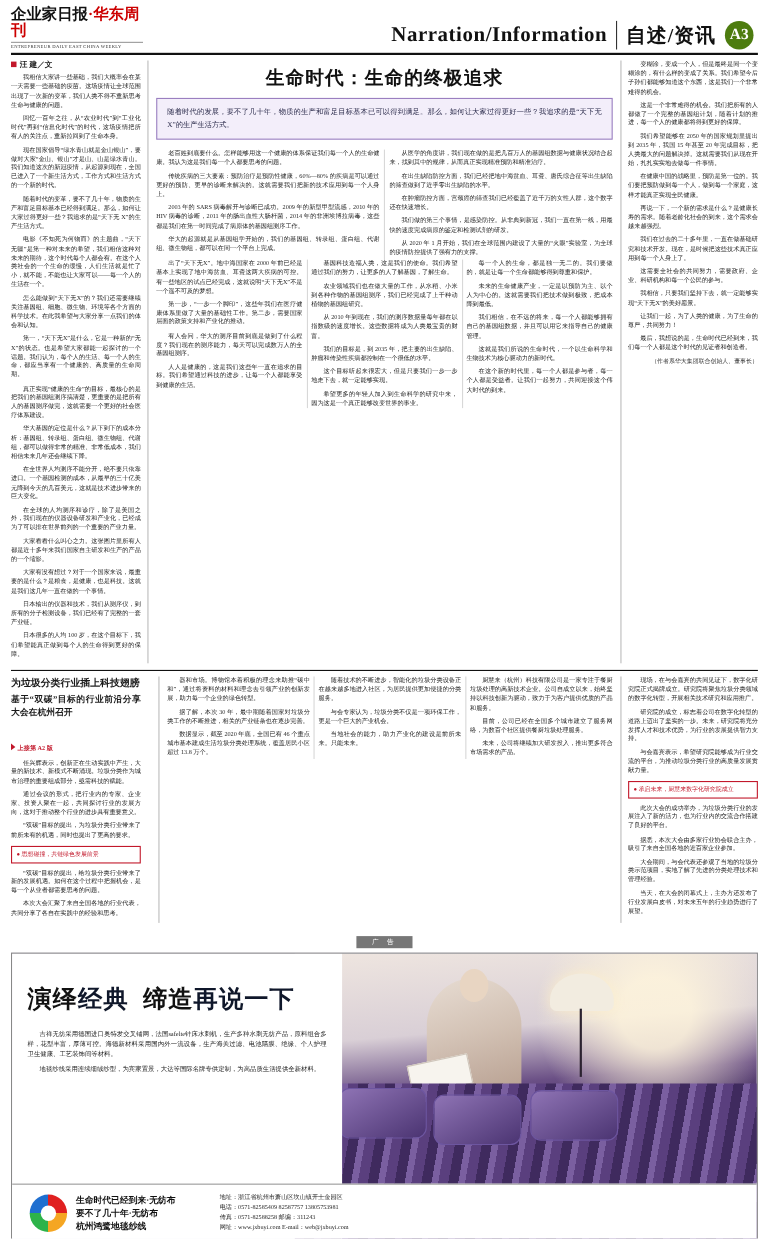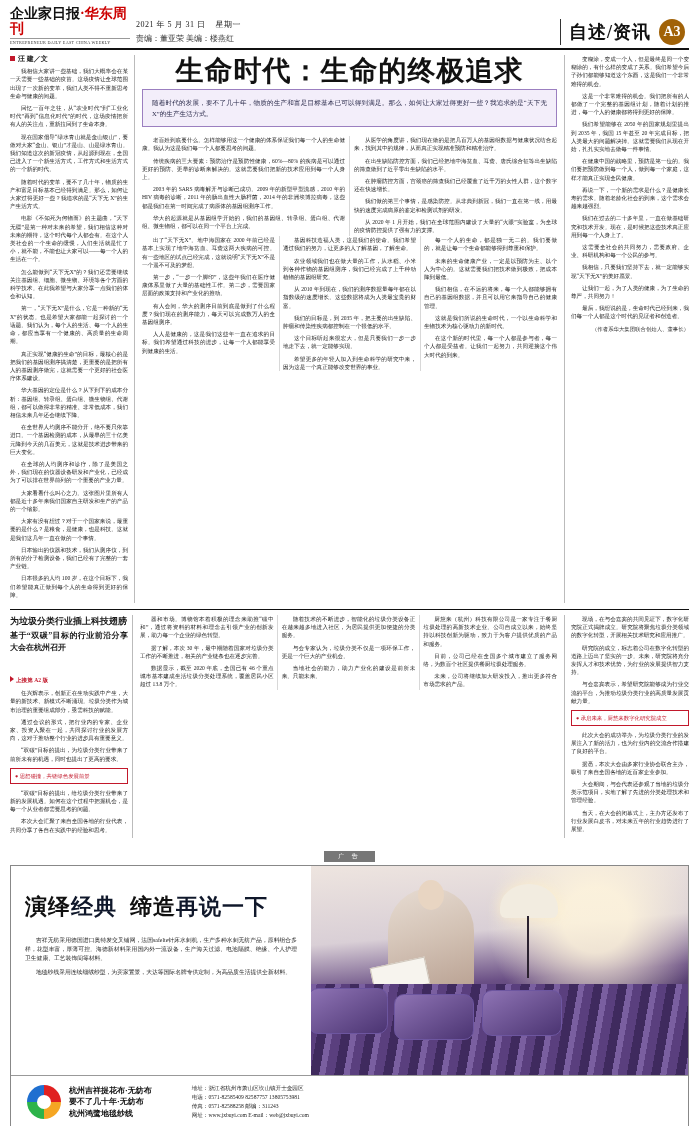--- a/index.html
+++ b/index.html
@@ -12,44 +12,44 @@
   .mh-logo .cn{font-size:14px;font-weight:bold;letter-spacing:0px;line-height:15px;color:#111;}
   .mh-logo .cn .red{color:#c00;}
   .mh-logo .en{font-size:4.2px;letter-spacing:.3px;color:#333;border-top:1px solid #999;margin-top:2px;padding-top:1px;}
   .mh-date{flex:0 0 150px;font-size:8px;line-height:12px;color:#222;padding-left:6px;padding-top:2px;}
   .mh-date .row1{letter-spacing:.5px;}
   .mh-date .row2{color:#333;margin-top:2px;}
   .mh-title{flex:1;display:flex;align-items:center;justify-content:flex-end;gap:8px;padding-right:4px;}
   .mh-title .vline{width:1px;height:26px;background:#333;}
   .mh-en{font-family:"Liberation Serif",serif;font-size:19px;font-weight:bold;letter-spacing:.5px;}
   .mh-cn{font-size:18px;font-weight:bold;letter-spacing:1px;}
-  .mh-badge{width:26px;height:26px;border-radius:50%;background:#a16207;color:#fff;font-size:14px;font-weight:bold;display:flex;align-items:center;justify-content:center;}
+  .mh-badge{width:26px;height:26px;border-radius:50%;background:#4d7c0f;color:#fff;font-size:14px;font-weight:bold;display:flex;align-items:center;justify-content:center;}
 
   
   .body-wrap{display:flex;margin-top:5px;}
   .col{font-size:5.6px;line-height:8.2px;text-align:justify;color:#1a1a1a;}
   .col p{margin:0 0 4px 0;text-indent:11px;}
 
   .left-col{width:118px;flex:0 0 118px;padding-right:6px;border-right:1px solid #bbb;}
   .byline{font-size:7px;font-weight:bold;margin-bottom:4px;}
   .byline .sq{display:inline-block;width:5px;height:5px;background:#c2182b;margin-right:3px;}
 
   .center-col{flex:1;padding:0 7px;border-right:1px solid #bbb;}
-  .headline{font-size:28px;font-weight:bold;letter-spacing:1px;text-align:center;margin:12px 0 14px 0;color:#111;}
+  .headline{font-size:17px;font-weight:bold;letter-spacing:1px;text-align:center;margin:12px 0 14px 0;color:#111;}
   .lead-box{border:1px solid #9b7fc0;background:#f3eefa;padding:7px 9px;font-size:6.6px;line-height:11px;color:#2a2a4a;text-align:justify;margin-bottom:9px;}
   .two-col{column-count:2;column-gap:9px;column-rule:1px solid #d8d8d8;}
   .three-col{column-count:3;column-gap:8px;column-rule:1px solid #d8d8d8;}
   .sign{text-align:right;font-size:5.4px;margin-top:3px;color:#333;}
 
   .right-col{width:118px;flex:0 0 118px;padding-left:6px;}
 
   
   .mid-rule{border-top:1px solid #111;margin:6px 0 5px 0;}
   .mid{display:flex;}
-  .mid-left{width:118px;flex:0 0 118px;padding-right:4px;border-right:1px solid #bbb;}
+  .mid-left{width:118px;flex:0 0 118px;padding-right:16px;border-right:1px solid #bbb;}
   .mid-sub{font-size:9px;font-weight:bold;line-height:13px;margin-bottom:2px;}
   .mid-sub2{font-size:8px;font-weight:bold;line-height:12px;margin-bottom:22px;}
   .jump{font-size:5.6px;font-weight:bold;color:#c2182b;margin:4px 0 5px 0;}
   .jump .ar{display:inline-block;width:0;height:0;border-left:4px solid #c2182b;border-top:3px solid transparent;border-bottom:3px solid transparent;margin-right:2px;}
   .tagbox{border:1px solid #c2182b;color:#c2182b;font-size:5.4px;padding:3px 4px;line-height:8px;margin:5px 0;}
   .tagbox .dot{color:#c2182b;font-weight:bold;}
   .mid-mid{flex:1;padding:0 7px;border-right:1px solid #bbb;}
   .mid-right{width:118px;flex:0 0 118px;padding-left:6px;}
 
   
@@ -83,25 +83,22 @@
 </head>
 <body>
 
 <div class="page">
 
   <div class="masthead">
     <div class="mh-logo">
       <div class="cn"><span>企业家日报</span><span class="red">·华东周刊</span></div>
       <div class="en">ENTREPRENEUR DAILY  EAST CHINA WEEKLY</div>
     </div>
-    <div class="mh-date">
-      <div class="row1"><span>2021 年 5 月 31 日</span> &nbsp;&nbsp; <span>星期一</span></div>
-      <div class="row2">责编：董亚荣   美编：楼燕红</div>
-    </div>
     <div class="mh-title">
+      <div class="mh-en">Narration/Information</div>
       <div class="vline"></div>
       <div class="mh-cn">自述/资讯</div>
       <div class="mh-badge">A3</div>
     </div>
   </div>
 
   <div class="body-wrap">
 
     <div class="col left-col">
       <div class="byline"><span class="sq"></span><span>汪 建／文</span></div>
@@ -233,21 +230,21 @@
       <div class="ad-body">
         <p>吉祥无纺采用德国进口奥特发交叉铺网，法国safelte针床水刺机，生产多种水刺无纺产品，原料组合多样，花型丰富，厚薄可控。海德新材料采用国内外一流设备，生产海关过滤、电池隔膜、绝缘、个人护理卫生健康、工艺装饰间等材料。</p>
         <p>地毯纱线采用连续细绒纱型，为宾家置景，大达等国际名牌专供定制，为高品质生活提供全新材料。</p>
       </div>
     </div>
     <div class="ad-foot">
       <div class="ad-mark">
           <i></i>
         </div>
       <div class="ad-company">
-        <div>杭州吉祥提花布·无纺布</div>
+        <div>生命时代已经到来·无纺布</div>
         <div>要不了几十年·无纺布</div>
         <div>杭州鸿鹭地毯纱线</div>
       </div>
       <div class="ad-contact">
         <div>地址：浙江省杭州市萧山区坎山镇开士金园区</div>
         <div>电话：0571-82585409  82587757  13805753981</div>
         <div>传真：0571-82588258  邮编：311243</div>
         <div>网址：www.jxbuyi.com          E-mail：web@jxbuyi.com</div>
       </div>
     </div>

